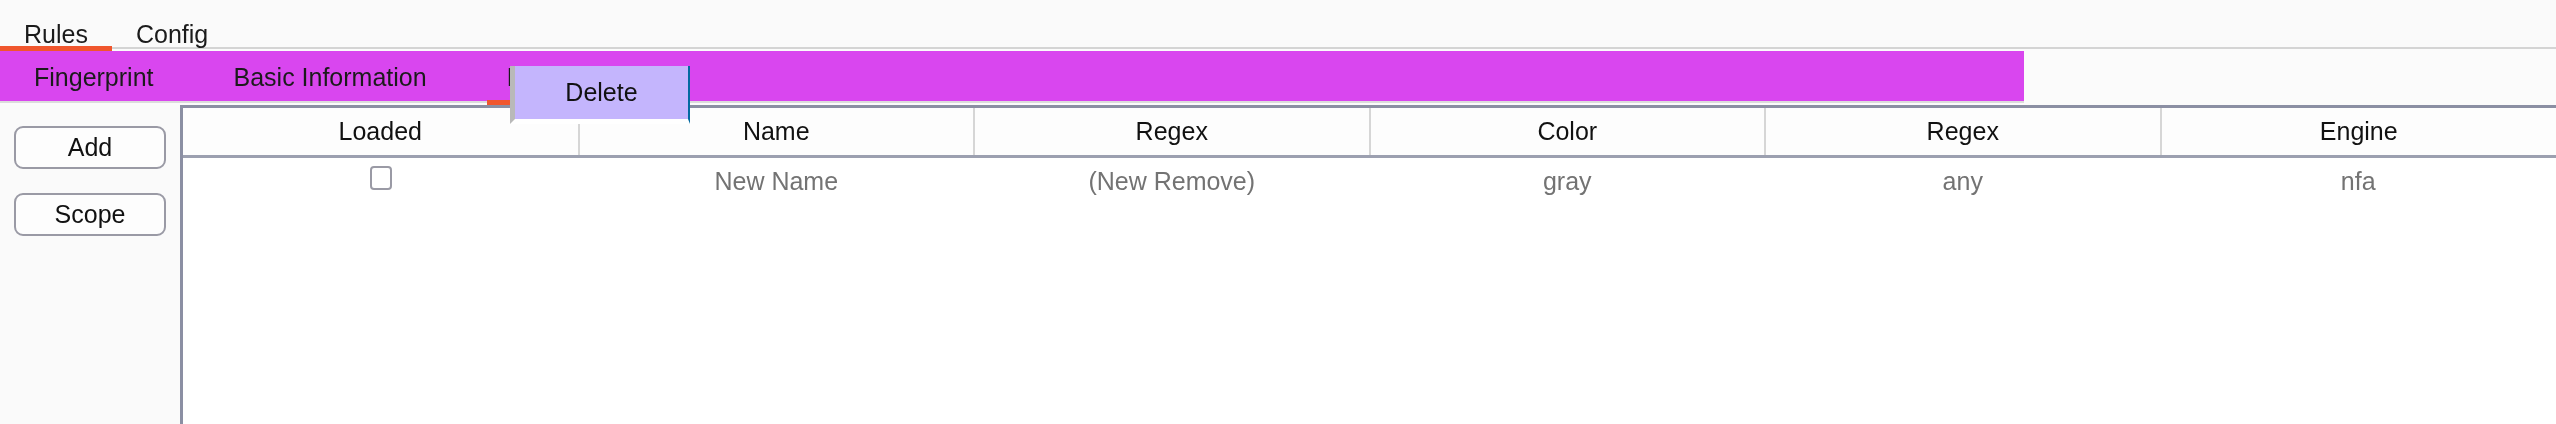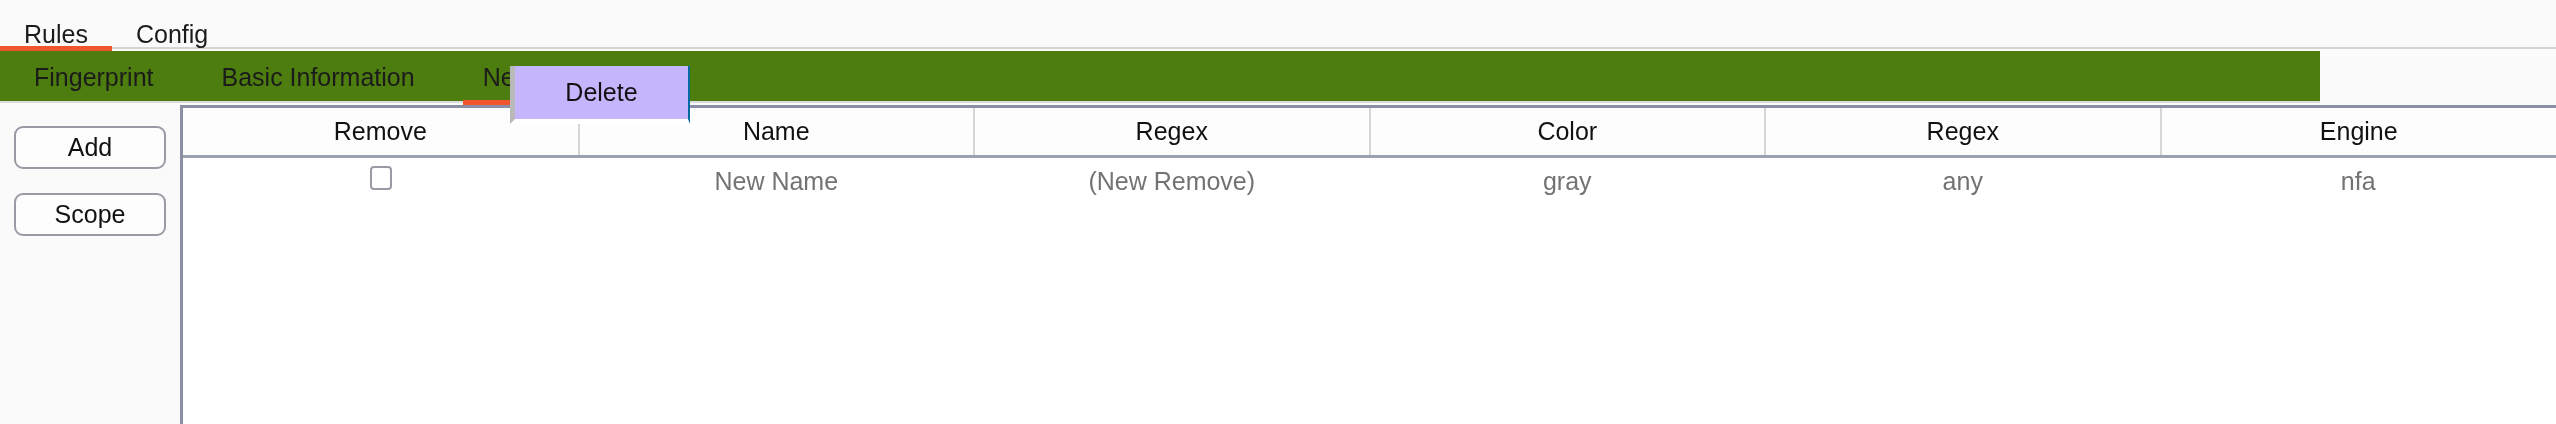--- a/index.html
+++ b/index.html
@@ -26,24 +26,24 @@
     font-size:25px; color:#1b1b1b;
     white-space:nowrap;
   }
   .tab-p.active::after {
     content:""; position:absolute; left:0; bottom:-2px;
     width:100%; height:5px; background:var(--accent,#f0562d);
   }
 
   
   .tabbar-secondary {
-    position:absolute; left:0; top:51px; width:2320px; height:52px;
-    background:#4d7c0f;
+    position:absolute; left:0; top:51px; width:2024px; height:52px;
+    background:#d946ef;
     border-bottom:2px solid #dcdcdc;
-    display:flex; align-items:flex-start;
+    display:flex; align-items:flex-start;gap:12px;
   }
   .tab-s {
     position:relative;
     height:52px;
     padding:0 34px;
     display:flex; align-items:center;
     font-size:25px; color:#1b1b1b;
     white-space:nowrap;
   }
   .tab-s.active::after {
@@ -155,21 +155,21 @@
     </div>
     <div class="side-btn">
       <span>Scope</span>
     </div>
   </div>
 
   <div class="table-wrap">
     <table class="tbl">
       <thead>
         <tr>
-          <th>Remove</th>
+          <th>Loaded</th>
           <th>Name</th>
           <th>Regex</th>
           <th>Color</th>
           <th>Regex</th>
           <th>Engine</th>
         </tr>
       </thead>
       <tbody>
         <tr>
           <td>

